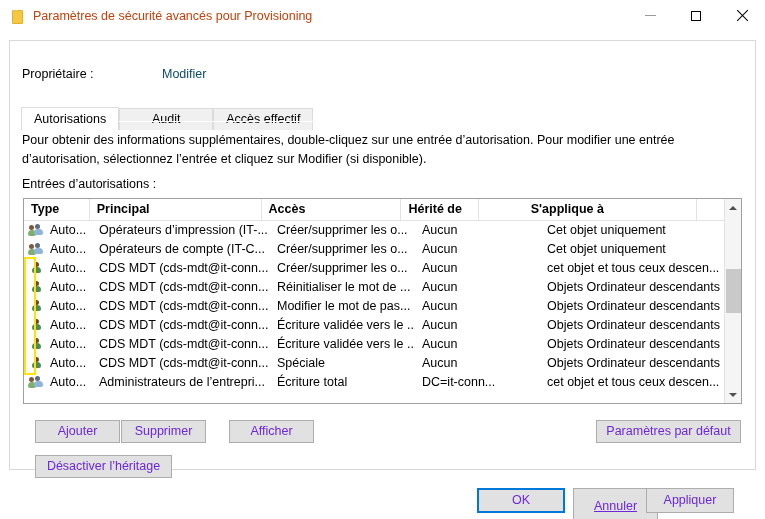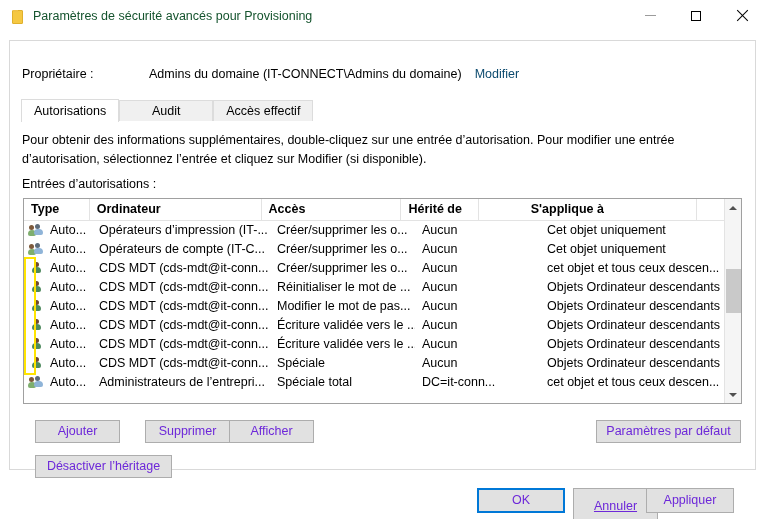--- a/index.html
+++ b/index.html
@@ -48,21 +48,21 @@
     content: "";
     position: absolute;
     left: 0px;
     top: -1px;
     width: 5px;
     height: 2px;
     background: #f0c247;
   }
   .title-text {
     font-size: 12.5px;
-    color: #14532d;
+    color: #c2410c;
     white-space: nowrap;
   }
   .win-buttons {
     position: absolute;
     right: 0;
     top: 0;
     height: 31px;
     display: flex;
   }
   .win-btn {
@@ -128,21 +128,21 @@
     margin-left: 13px;
     color: #0c4a6e;
     text-decoration: none;
     cursor: pointer;
   }
 
   
   .tabs {
     position: absolute;
     left: 11px;
-    top: 58px;
+    top: 66px;
     height: 23px;
     display: flex;
     align-items: flex-end;
   }
   .tab {
     height: 22px;
     line-height: 21px;
     padding: 0 12px;
     background: #f0f0f0;
     border: 1px solid #dcdcdc;
@@ -328,21 +328,21 @@
     box-sizing: border-box;
     cursor: default;
     padding: 0;
     text-align: center;
     line-height: 21px;
   }
 
   .row-btns { position: absolute; left: 25px; top: 379px; }
   .row-btns .btn { position: absolute; top: 0; }
   .btn-ajouter   { left: 0px;   width: 85px; }
-  .btn-supprimer { left: 110px;  width: 85px; }
+  .btn-supprimer { left: 86px;  width: 85px; }
   .btn-afficher  { left: 194px; width: 85px; }
   .btn-defaut    { position: absolute; left: 586px; top: 379px; width: 145px; }
   .btn-heritage  { position: absolute; left: 25px;  top: 414px; width: 137px; }
 
   
   .bottom-bar {
     position: absolute;
     left: 0;
     top: 478px;
     width: 765px;
@@ -385,39 +385,38 @@
     <div class="win-btn close">
         <div class="glyph-close"></div>
       </div>
   </div>
 </div>
 
 <div class="client">
 
   <div class="owner-row">
     <span class="owner-label">Propriétaire :</span>
-    <span class="owner-value">Admins du domaine (IT-CONNECT\Admins du domaine)</span>
     <span class="owner-link">Modifier</span>
   </div>
 
   <div class="tabs">
     <div class="tab active"><span>Autorisations</span></div>
     <div class="tab" style="width:94px"><span>Audit</span></div>
     <div class="tab"><span>Accès effectif</span></div>
   </div>
   <div class="tabstrip-line"></div>
 
   <div class="instructions">Pour obtenir des informations supplémentaires, double-cliquez sur une entrée d’autorisation. Pour modifier une entrée d’autorisation, sélectionnez l’entrée et cliquez sur Modifier (si disponible).</div>
   <div class="entries-label">Entrées d’autorisations :</div>
 
   <div class="table-wrap">
 
     <div class="thead">
       <div class="th c-type">Type</div>
-      <div class="th c-princ">Ordinateur</div>
+      <div class="th c-princ">Principal</div>
       <div class="th c-acces">Accès</div>
       <div class="th c-herite">Hérité de</div>
       <div class="th c-appl">S'applique à</div>
       <div class="th c-last"></div>
     </div>
 
     <div class="tbody" id="tbody">
         <div class="trow">
           <div class="td c-type">
             <span class="ico group">
@@ -530,21 +529,21 @@
           <div class="td c-type">
             <span class="ico group">
               <span class="p-head g1-head"></span>
               <span class="p-body g1-body"></span>
               <span class="p-head g2-head"></span>
               <span class="p-body g2-body"></span>
             </span>
             <span class="lbl">Auto...</span>
           </div>
           <div class="td c-princ">Administrateurs de l’entrepri...</div>
-          <div class="td c-acces">Spéciale total</div>
+          <div class="td c-acces">Écriture total</div>
           <div class="td c-herite">DC=it-conn...</div>
           <div class="td c-appl">cet objet et tous ceux descen...</div>
         </div>
       </div>
 
     <div class="yellow-box" id="yellow-box" style="top: 58px; height: 118px; border-color: rgb(255, 228, 0);"></div>
 
     <div class="vscroll">
       <div class="sb-btn">
           <div class="arr up"></div>

